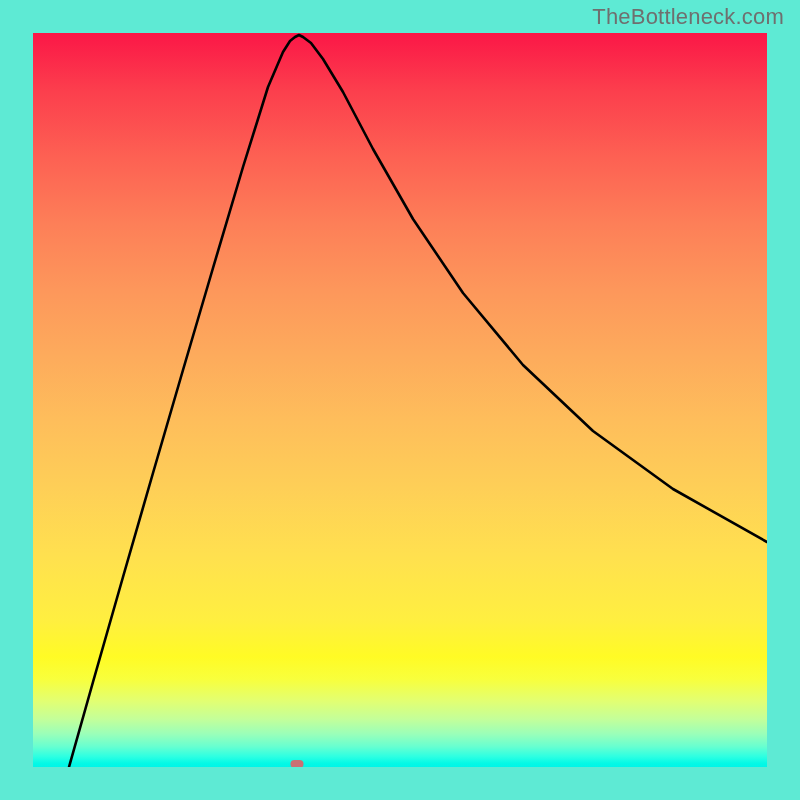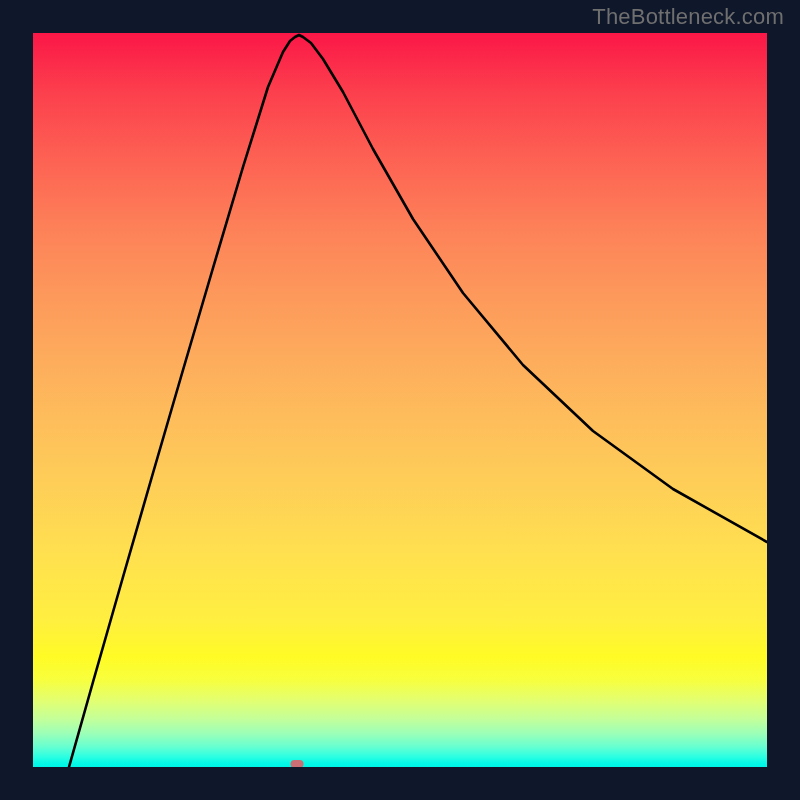--- a/index.html
+++ b/index.html
@@ -10,21 +10,21 @@
     background: #000000;
     overflow: hidden;
     font-family: Arial, Helvetica, sans-serif;
   }
   .frame {
     position: absolute;
     top: 0;
     left: 0;
     width: 800px;
     height: 800px;
-    background: #0f172a;
+    background: #5eead4;
   }
   .plot-area {
     position: absolute;
     left: 33px;
     top: 33px;
     width: 734px;
     height: 734px;
     overflow: hidden;
   }
   .gradient-bg {

